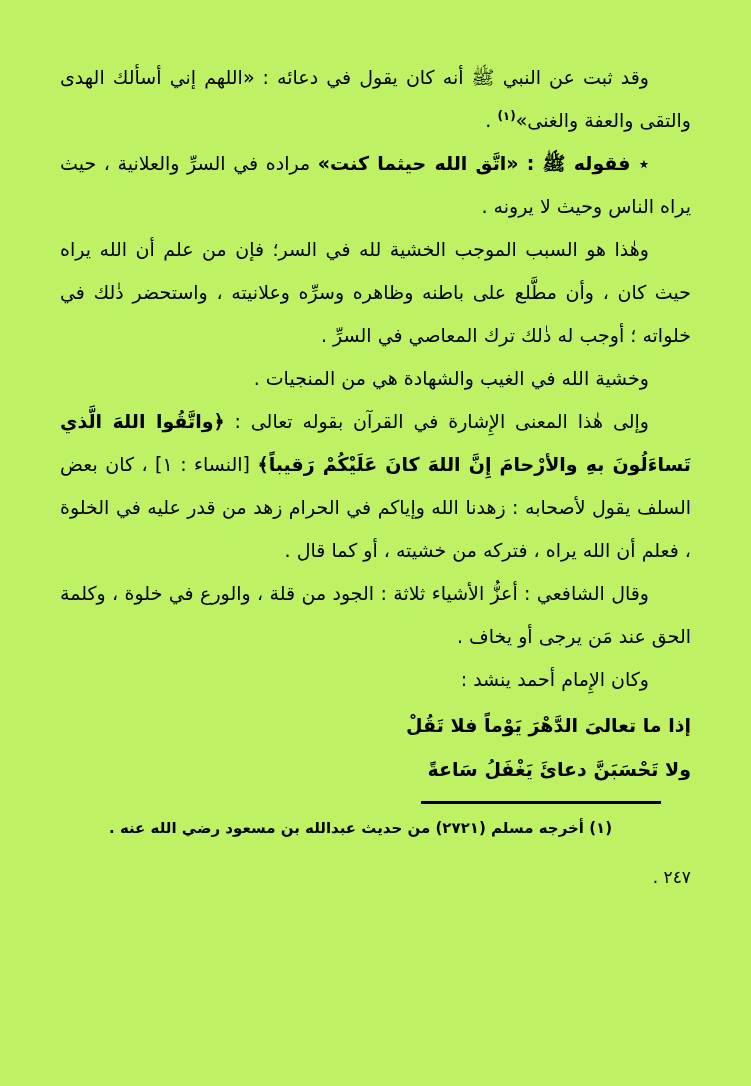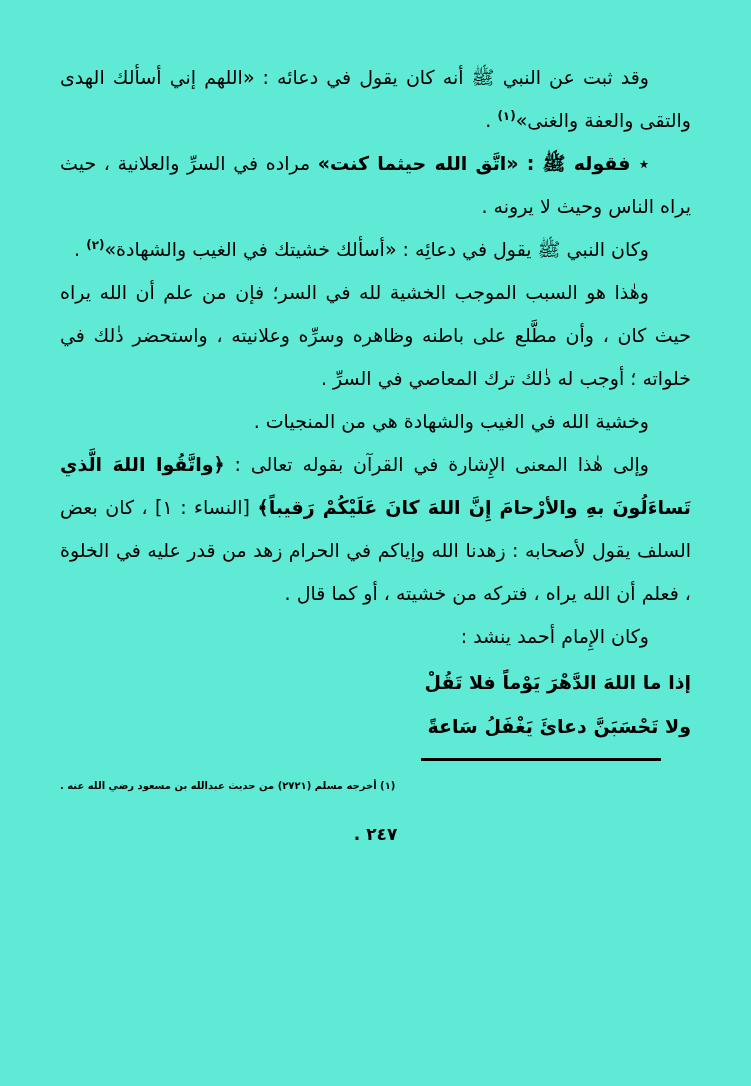--- a/index.html
+++ b/index.html
@@ -5,21 +5,21 @@
   html, body {
     margin: 0;
     padding: 0;
     background: #e8e8e8;
   }
   .page {
     position: relative;
     width: 751px;
     height: 1086px;
     margin: 0 auto;
-    background: #5eead4;
+    background: #bef264;
     color: #000000;
     direction: rtl;
     font-family: "DejaVu Sans", sans-serif;
     box-sizing: border-box;
     padding: 56px 60px 0 60px;
     outline: 1px solid #b5b5b5;
     overflow: hidden;
   }
   .body-text {
     font-size: 19px;
@@ -50,60 +50,59 @@
   }
   .hemistich-first { flex: 0 1 auto; }
   .hemistich-second { flex: 0 1 auto; }
   .fn-divider {
     width: 240px;
     height: 3px;
     background: #000000;
     margin: 10px 30px 8px auto;
   }
   .footnotes {
-    font-size: 10px;
+    font-size: 15px;
     font-weight: bold;
     line-height: 33px;
     padding-right: 30px;
-    text-align: left;
+    text-align: center;
   }
   .footnote { margin: 0; }
   .page-number {
     margin-top: 22px;
-    text-align: center;
     font-size: 17px;
-    font-weight: bold;
+    font-weight: normal;
     letter-spacing: 2px;
   }
 </style>
 </head>
 <body>
 
 <div class="page">
 
   <div class="body-text">
 
     <p class="para"><span>وقد ثبت عن النبي ﷺ أنه كان يقول في دعائه : «اللهم إني أسألك الهدى والتقى والعفة والغنى»</span><span class="fn-ref">(١)</span><span> .</span></p>
 
     <p class="para"><span class="bold">٭ فقوله ﷺ : «اتَّق الله حيثما كنت»</span><span> مراده في السرِّ والعلانية ، حيث يراه الناس وحيث لا يرونه .</span></p>
 
-    <p class="para"><span>وكان النبي ﷺ يقول في دعائِه : «أسألك خشيتك في الغيب والشهادة»</span><span class="fn-ref">(٢)</span><span> .</span></p>
 
     <p class="para"><span>وهٰذا هو السبب الموجب الخشية لله في السر؛ فإن من علم أن الله يراه حيث كان ، وأن مطَّلع على باطنه وظاهره وسرِّه وعلانيته ، واستحضر ذٰلك في خلواته ؛ أوجب له ذٰلك ترك المعاصي في السرِّ .</span></p>
 
     <p class="para"><span>وخشية الله في الغيب والشهادة هي من المنجيات .</span></p>
 
     <p class="para"><span>وإلى هٰذا المعنى الإِشارة في القرآن بقوله تعالى : </span><span class="bold">﴿واتَّقُوا اللهَ الَّذي تَساءَلُونَ بهِ والأرْحامَ إِنَّ اللهَ كانَ عَلَيْكُمْ رَقيباً﴾</span><span> [النساء : ١] ، كان بعض السلف يقول لأصحابه : زهدنا الله وإياكم في الحرام زهد من قدر عليه في الخلوة ، فعلم أن الله يراه ، فتركه من خشيته ، أو كما قال .</span></p>
 
+    <p class="para"><span>وقال الشافعي : أعزُّ الأشياء ثلاثة : الجود من قلة ، والورع في خلوة ، وكلمة الحق عند مَن يرجى أو يخاف .</span></p>
 
     <p class="para"><span>وكان الإِمام أحمد ينشد :</span></p>
 
     <div class="poem">
       <div class="poem-line">
-        <span class="hemistich-first">إذا ما اللهَ الدَّهْرَ يَوْماً فلا تَقُلْ</span>
+        <span class="hemistich-first">إذا ما تعالىَ الدَّهْرَ يَوْماً فلا تَقُلْ</span>
       </div>
       <div class="poem-line">
         <span class="hemistich-first">ولا تَحْسَبَنَّ دعائَ يَغْفَلُ سَاعةً</span>
       </div>
     </div>
 
   </div>
 
   <div class="fn-divider"></div>
 

